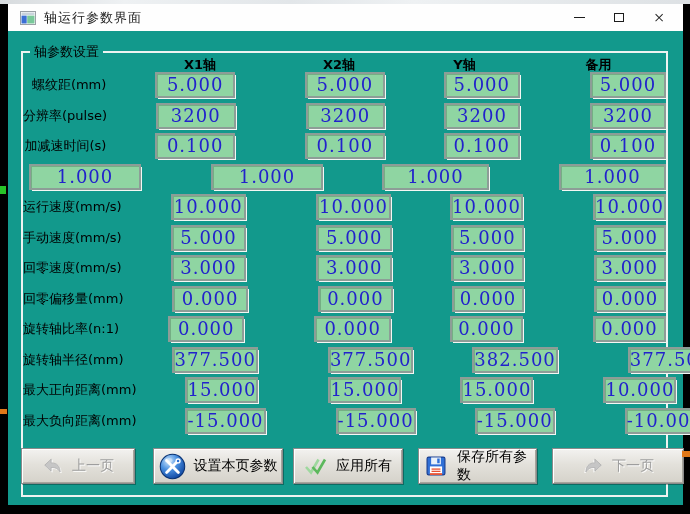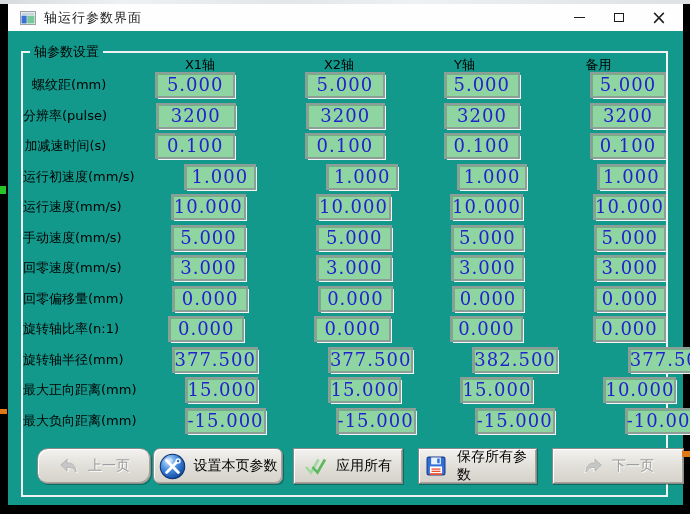--- a/index.html
+++ b/index.html
@@ -17,21 +17,21 @@
   }
 
   .window{
     position:absolute;left:8px;top:4px;width:675px;height:501px;
     background:#12998c;
   }
 
   
   .titlebar{
     position:absolute;left:0;top:0;width:100%;height:27px;
-    background:#fefefe;display:flex;align-items:center;
+    background:#fefefe;display:flex;align-items:center;font-family:Liberation Serif, serif;
   }
   .app-icon{width:16px;height:14px;margin-left:12px;flex:0 0 auto;}
   .title-text{
     margin-left:8px;font-size:13px;color:#1c1c1c;letter-spacing:1px;
   }
   .win-controls{position:absolute;right:4px;top:0;height:27px;display:flex;align-items:center;}
   .win-btn{
     width:40px;height:27px;display:flex;align-items:center;justify-content:center;
     color:#1c1c1c;cursor:default;
   }
@@ -43,21 +43,21 @@
   .client{position:absolute;left:0;top:27px;width:675px;height:474px;}
   .groupbox{
     position:absolute;left:13px;top:20px;width:647px;height:446px;
     border:2px solid #eef3f1;
   }
   .gb-legend{
     position:absolute;left:7px;top:-10px;background:#12998c;
     padding:0 4px;font-size:13px;color:#000;white-space:nowrap;text-align:right;
   }
 
-  .header-row{position:relative;margin-top:3px;height:17px;}
+  .header-row{position:relative;margin-top:3px;height:17px;font-weight:bold;}
   .col-header{
     position:absolute;top:0;font-size:13px;color:#000;text-align:center;
   }
   .col-header.h0{left:121px;width:112px;}
   .col-header.h1{left:260px;width:112px;}
   .col-header.h2{left:388px;width:107px;text-align:center;}
   .col-header.h3{left:522px;width:107px;}
 
   .rows-host{position:absolute;left:0;top:19px;width:100%;}
   .param-row{display:flex;height:26px;margin-bottom:4.5px;align-items:stretch;gap:43px;}
@@ -83,22 +83,22 @@
   .btn{
     position:absolute;top:417px;height:36px;
     background:linear-gradient(180deg,#f3f2f0 0%,#e3e1db 45%,#d5d2ca 100%);
     border:1px solid #8b8b8b;
     box-shadow:inset 1px 1px 0 #ffffff, inset -1px -1px 0 #a7a49c, 1px 1px 0 rgba(0,0,0,.3);
     display:flex;align-items:center;justify-content:center;gap:8px;
     font-size:14px;color:#000;cursor:pointer;padding:0 4px;
   }
   .btn.disabled{color:#9e9e9e;text-shadow:1px 1px 0 #ffffff;cursor:default;}
   .btn svg{flex:0 0 auto;}
-  .btn-prev{left:29px;width:114px;border-radius:11px;}
-  .btn-set{left:145px;width:130px;border-radius:7px;}
+  .btn-prev{left:13px;width:114px;}
+  .btn-set{left:145px;width:130px;}
   .btn-apply{left:285px;width:110px;}
   .btn-save{left:410px;width:119px;}
   .btn-next{left:544px;width:132px;}
   .arrow-icon{filter:drop-shadow(1px 1px 0 #ffffff);}
   .flip{transform:scaleX(-1);}
 
   
   .artifact{position:absolute;}
   .art-green{left:0;top:186px;width:6px;height:8px;background:#28c428;}
   .art-orange-l{left:0;top:409px;width:7px;height:5px;background:#e07818;}
@@ -160,21 +160,20 @@
             <div class="value-box c3">3200</div>
           </div>
           <div class="param-row">
             <div class="row-label">加减速时间(s)</div>
             <div class="value-box c0">0.100</div>
             <div class="value-box c1">0.100</div>
             <div class="value-box c2">0.100</div>
             <div class="value-box c3">0.100</div>
           </div>
           <div class="param-row">
-            <div class="row-label">运行初速度(mm/s)</div>
             <div class="value-box c0">1.000</div>
             <div class="value-box c1">1.000</div>
             <div class="value-box c2">1.000</div>
             <div class="value-box c3">1.000</div>
           </div>
           <div class="param-row">
             <div class="row-label">运行速度(mm/s)</div>
             <div class="value-box c0">10.000</div>
             <div class="value-box c1">10.000</div>
             <div class="value-box c2">10.000</div>

